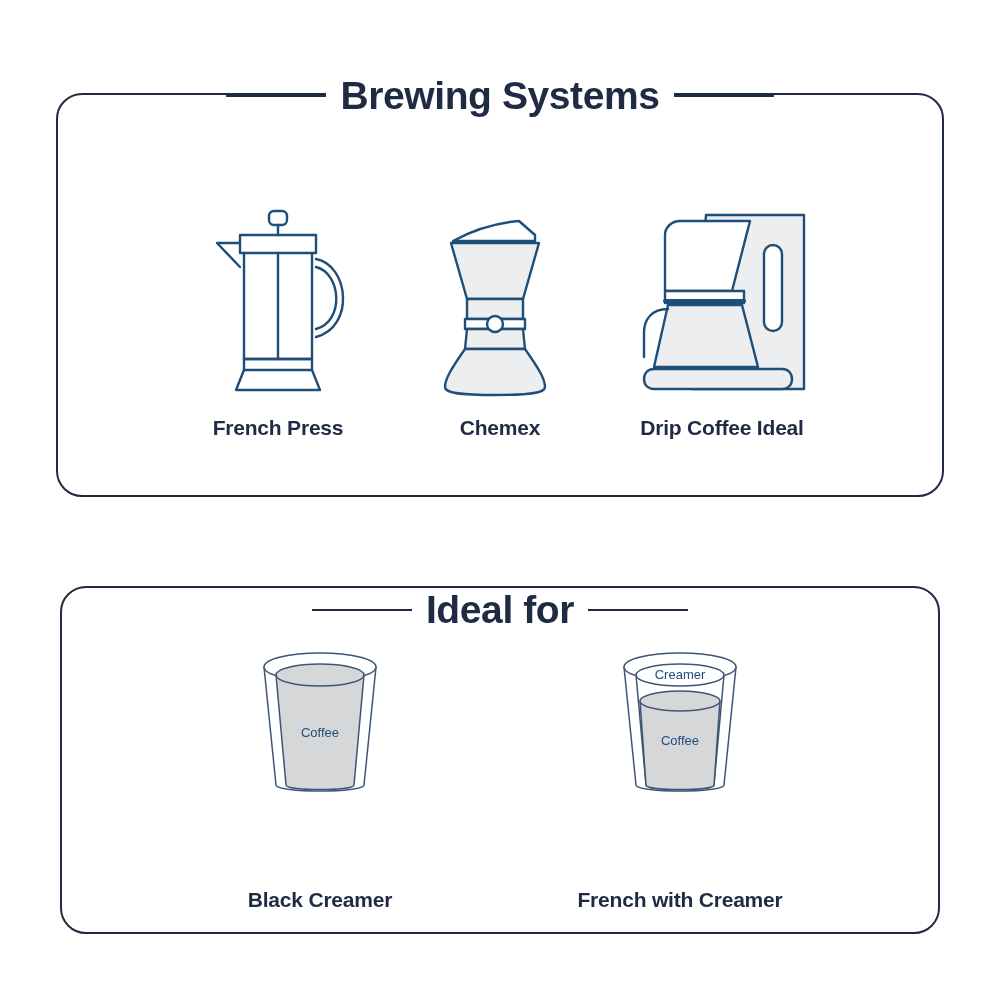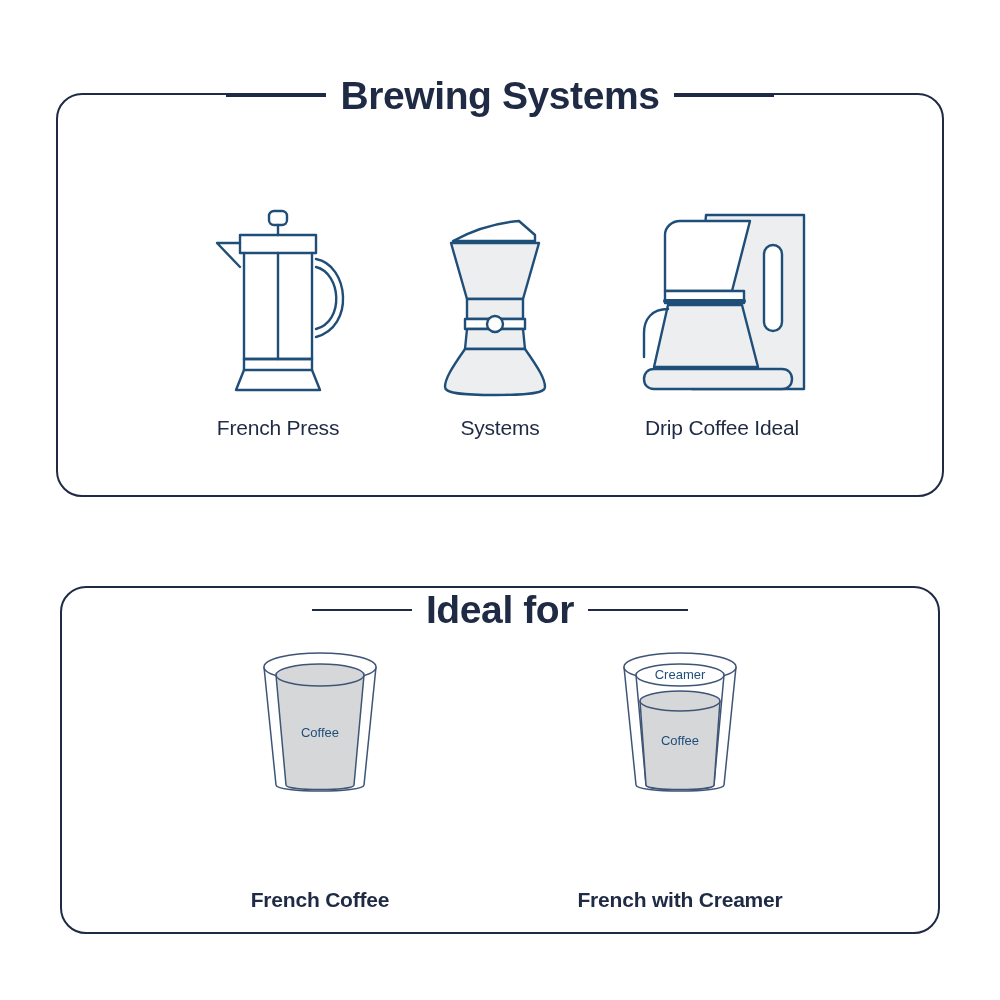--- a/index.html
+++ b/index.html
@@ -93,21 +93,21 @@
   }
   .brew-art {
     height: 190px;
     display: flex;
     align-items: flex-end;
     justify-content: center;
   }
   .brew-label {
     margin-top: 19px;
     font-size: 21px;
-    font-weight: normal;
+    font-weight: bold;
     color: #1f2a44;
     white-space: nowrap;
     letter-spacing: -0.2px;
   }
 
   
   .cup-grid {
     position: absolute;
     left: 60px;
     top: 645px;
@@ -206,21 +206,21 @@
             <path d="M30 112 L90 112 L90 122 L30 122 Z" fill="#ffffff"></path>
 
             <path d="M32 122 L88 122 L90 142 L30 142 Z" fill="#eceef0"></path>
 
             <path d="M30 142 L90 142 C104 162 110 172 110 180 C110 186 96 188 60 188 C24 188 10 186 10 180 C10 172 16 162 30 142 Z" fill="#eceef0"></path>
 
             <circle cx="60" cy="117" r="8" fill="#ffffff"></circle>
           </g>
         </svg>
       </div>
-      <div class="brew-label">Systems</div>
+      <div class="brew-label">Chemex</div>
     </div>
 
     <div class="brew-item">
       <div class="brew-art">
         <svg width="180" height="190" viewBox="0 0 180 190">
           <g stroke="#1f4e79" stroke-width="2.4" stroke-linejoin="round" stroke-linecap="round">
 
             <path d="M74 8 L172 8 L172 182 L60 182 Z" fill="#eceef0"></path>
 
             <path d="M33 28 C33 20 40 14 48 14 L118 14 L100 84 L33 84 Z" fill="#ffffff"></path>
@@ -260,21 +260,21 @@
 
             <path d="M14 22 L26 140 C26 148 114 148 114 140 L126 22" fill="#ffffff"></path>
             <ellipse cx="70" cy="22" rx="56" ry="14" fill="#ffffff"></ellipse>
 
             <path d="M26 30 L36 140 C36 146 104 146 104 140 L114 30" fill="#d6d7d9"></path>
             <ellipse cx="70" cy="30" rx="44" ry="11" fill="#d6d7d9"></ellipse>
           </g>
           <text class="cup-text" x="70" y="92" text-anchor="middle">Coffee</text>
         </svg>
       </div>
-      <div class="cup-label">French Coffee</div>
+      <div class="cup-label">Black Creamer</div>
     </div>
 
     <div class="cup-item">
       <div class="cup-art">
         <svg width="140" height="160" viewBox="0 0 140 160">
           <g stroke="#3e5575" stroke-width="1.5" fill="none">
 
             <path d="M14 22 L26 140 C26 148 114 148 114 140 L126 22" fill="#ffffff"></path>
             <ellipse cx="70" cy="22" rx="56" ry="14" fill="#ffffff"></ellipse>
 

